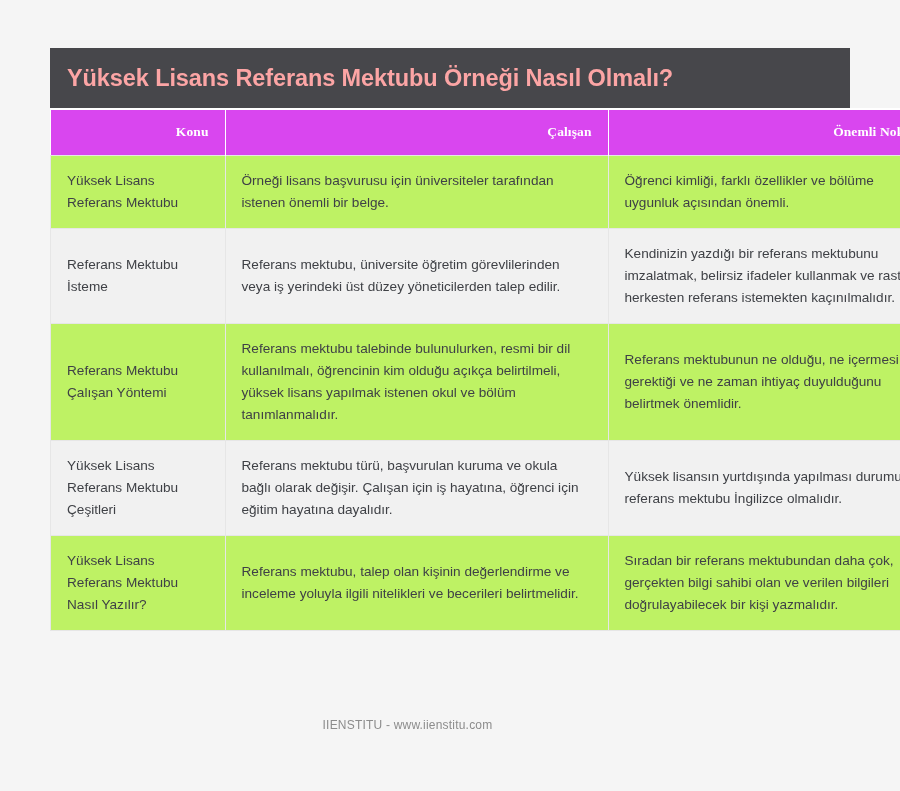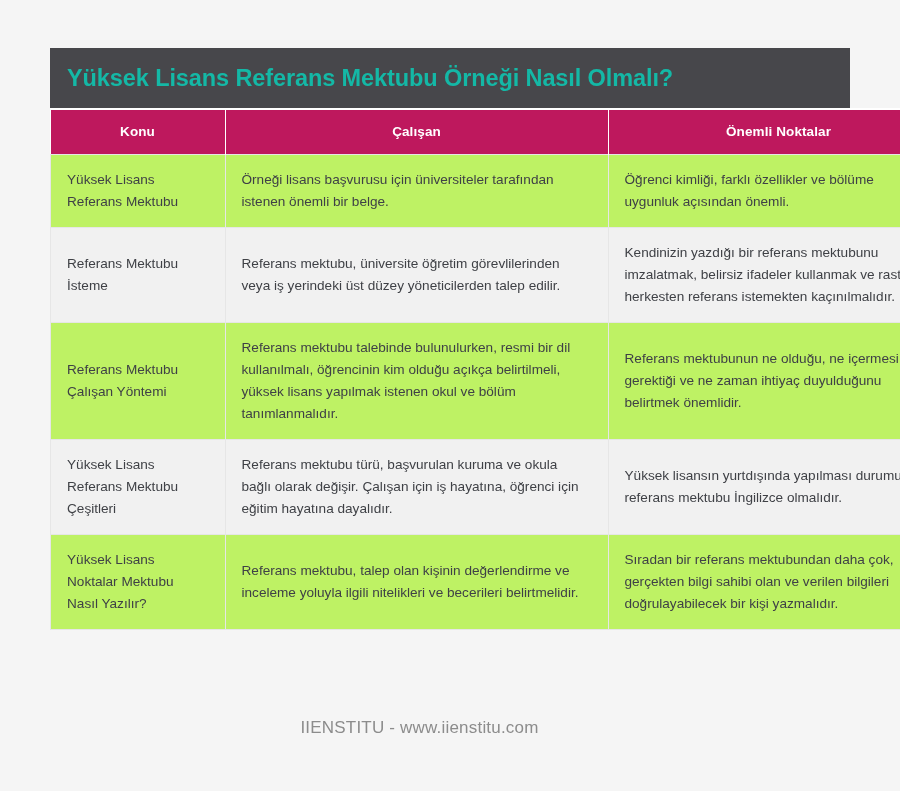--- a/index.html
+++ b/index.html
@@ -24,49 +24,50 @@
 
   .table-wrap {
     position: absolute;
     left: 50px;
     top: 48px;
     width: 800px;
   }
 
   .title-bar {
     background: #47474b;
-    color: #14b8a6;
+    color: #fca5a5;
     font-size: 23.5px;
     font-weight: bold;
     letter-spacing: -0.1px;
     padding: 21px 0 20px 17px;
     line-height: 1.15;
     box-sizing: border-box;
     height: 60px;
     display: flex;
     align-items: center;
   }
 
   table.data {
     border-collapse: collapse;
     width: 800px;
     table-layout: fixed;
     background: #ffffff;
   }
 
   table.data thead th {
-    background: #be185d;
+    background: #d946ef;
     color: #ffffff;
     font-size: 13.5px;
     font-weight: bold;
-    text-align: center;
+    text-align: right;
     padding: 14px 16px 15px 16px;
     border-left: 1px solid #ffffff;
     vertical-align: middle;
     letter-spacing: 0.1px;
+    font-family: Liberation Serif, serif;
   }
   table.data thead th:first-child {
     border-left: none;
   }
   table.data thead tr {
     border-top: 2px solid #ffffff;
   }
 
   table.data td {
     font-size: 13.6px;
@@ -100,24 +101,23 @@
   th.col-konu { width: 142px; }
   th.col-aciklama { width: 350px; }
   th.col-onemli { width: 308px; }
 
   .footer {
     position: absolute;
     left: 0;
     top: 718px;
     width: 815px;
     text-align: center;
-    font-size: 17px;
+    font-size: 12px;
     color: #8c8c8c;
     letter-spacing: 0.2px;
-    margin-left: 12px;
   }
 </style>
 </head>
 <body>
 
 <div class="page">
 
   <div class="table-wrap">
 
     <div class="title-bar">Yüksek Lisans Referans Mektubu Örneği Nasıl Olmalı?</div>
@@ -150,21 +150,21 @@
           <td class="col-onemli">Referans mektubunun ne olduğu, ne içermesi gerektiği ve ne zaman ihtiyaç duyulduğunu belirtmek önemlidir.</td>
         </tr>
 
         <tr class="even">
           <td class="col-konu">Yüksek Lisans Referans Mektubu Çeşitleri</td>
           <td class="col-aciklama">Referans mektubu türü, başvurulan kuruma ve okula bağlı olarak değişir. Çalışan için iş hayatına, öğrenci için eğitim hayatına dayalıdır.</td>
           <td class="col-onemli">Yüksek lisansın yurtdışında yapılması durumunda referans mektubu İngilizce olmalıdır.</td>
         </tr>
 
         <tr class="odd">
-          <td class="col-konu">Yüksek Lisans Noktalar Mektubu Nasıl Yazılır?</td>
+          <td class="col-konu">Yüksek Lisans Referans Mektubu Nasıl Yazılır?</td>
           <td class="col-aciklama">Referans mektubu, talep olan kişinin değerlendirme ve inceleme yoluyla ilgili nitelikleri ve becerileri belirtmelidir.</td>
           <td class="col-onemli">Sıradan bir referans mektubundan daha çok, gerçekten bilgi sahibi olan ve verilen bilgileri doğrulayabilecek bir kişi yazmalıdır.</td>
         </tr>
 
       </tbody>
     </table>
   </div>
 
   <div class="footer">IIENSTITU - www.iienstitu.com</div>
 

